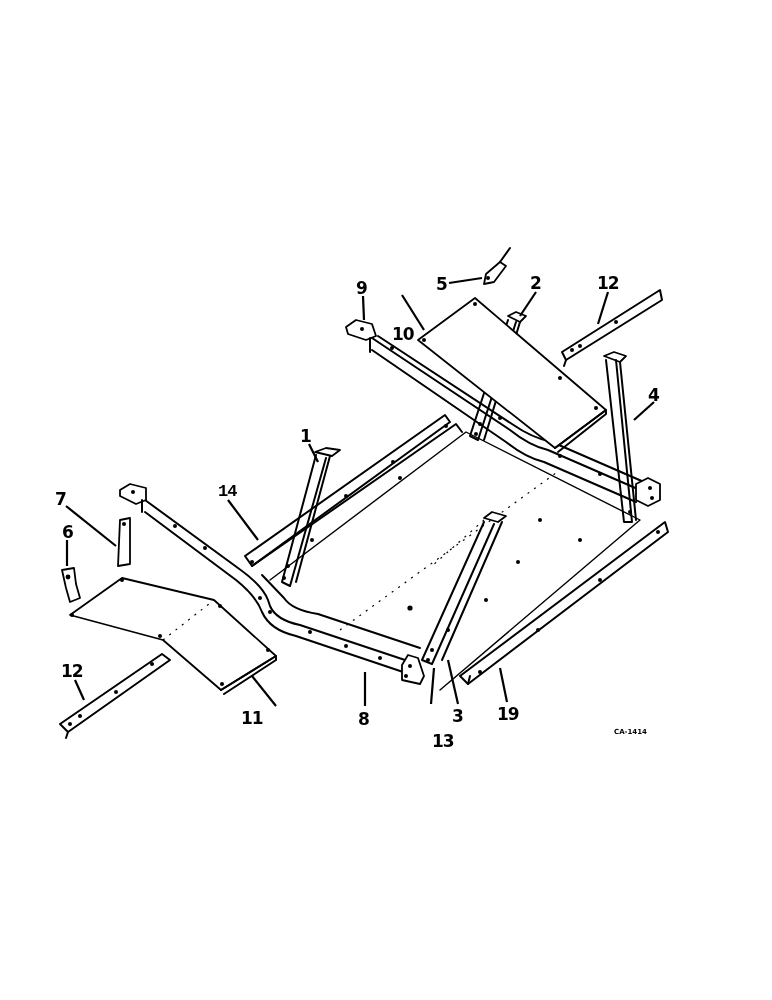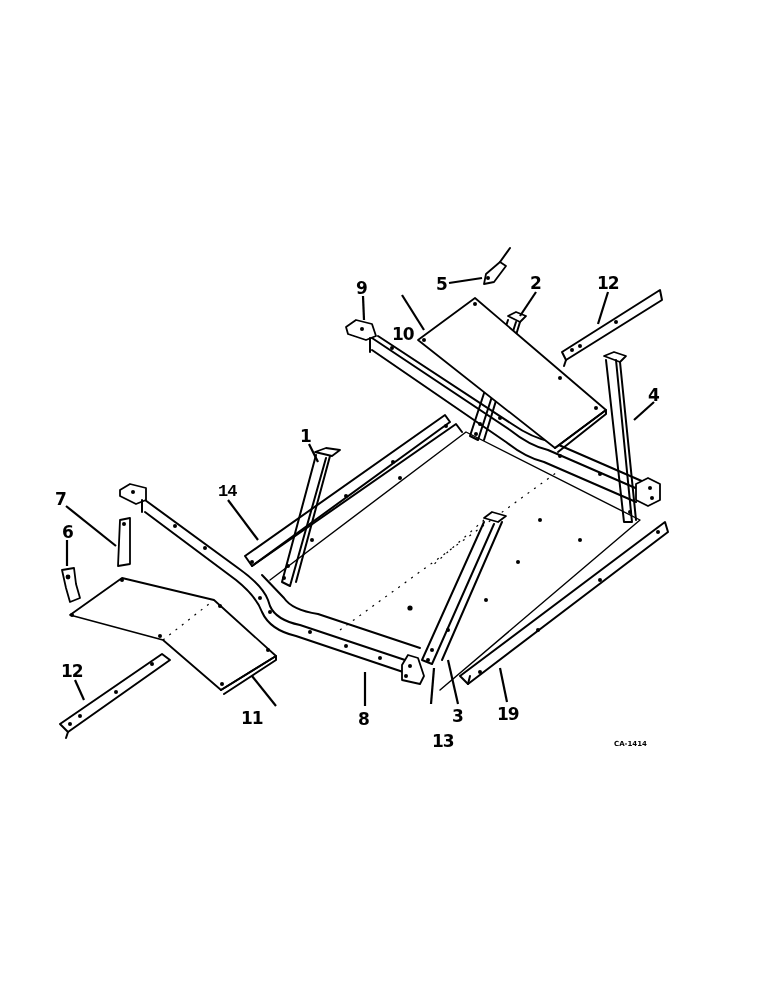--- a/index.html
+++ b/index.html
@@ -204,13 +204,13 @@
 <div class="callout" style="left:358px;top:711px;">8</div>
 <div class="callout" style="left:356px;top:280px;">9</div>
 <div class="callout" style="left:392px;top:279px;margin-top:47px;">10</div>
 <div class="callout" style="left:241px;top:710px;">11</div>
 <div class="callout" style="left:597px;top:275px;">12</div>
 <div class="callout" style="left:61px;top:663px;">12</div>
 <div class="callout" style="left:432px;top:708px;margin-top:25px;">13</div>
 <div class="callout" style="left:218px;top:483px;font-family:Liberation Mono, monospace;">14</div>
 <div class="callout" style="left:497px;top:706px;">19</div>
 
-<div class="code" style="left:614px;top:728px;margin-top:12px;">CA-1414</div>
+<div class="code" style="left:614px;top:728px;">CA-1414</div>
 
 </body></html>

